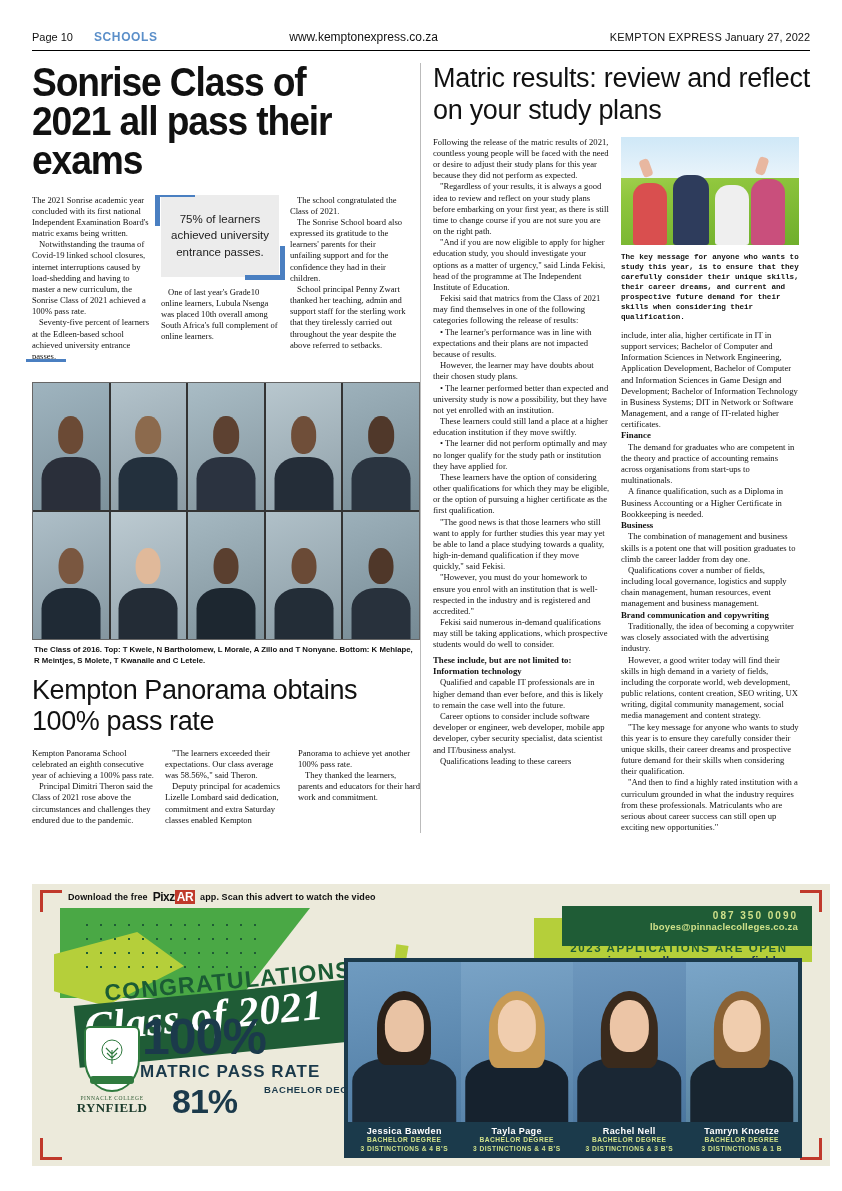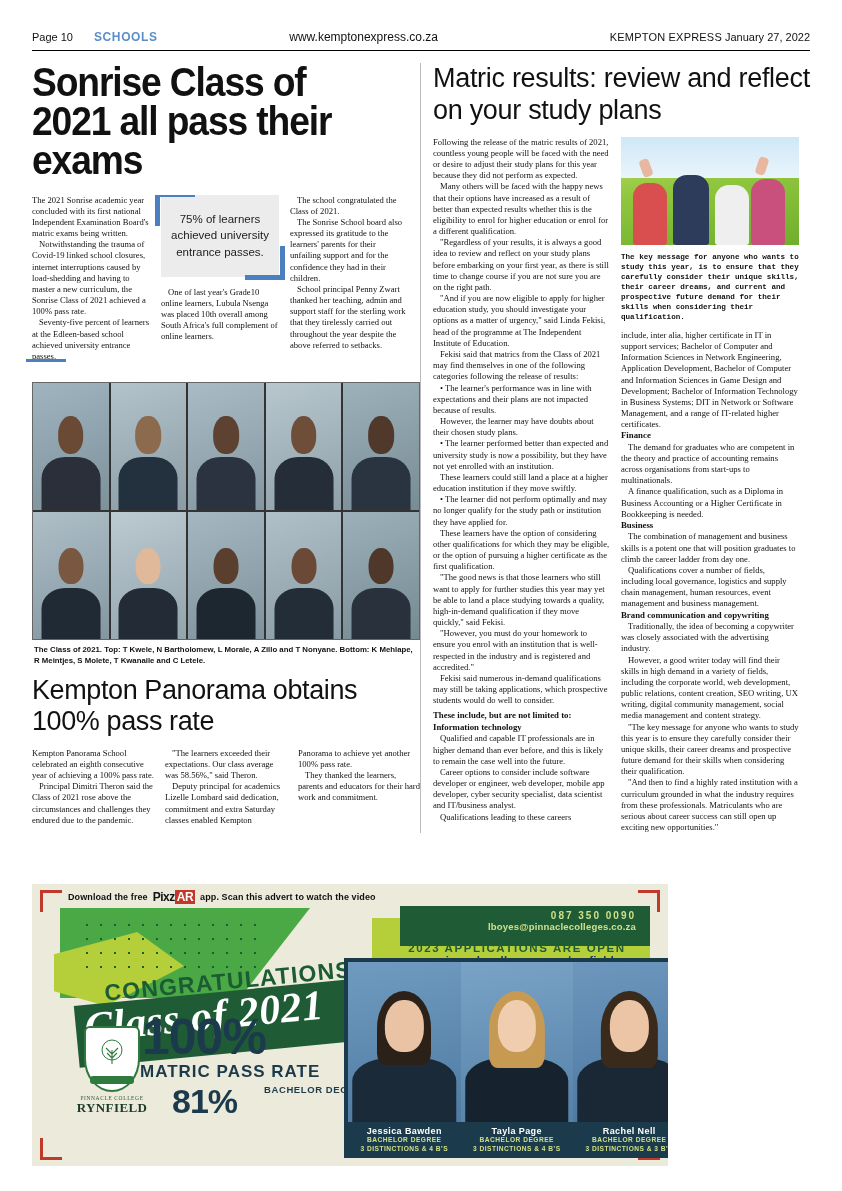--- a/index.html
+++ b/index.html
@@ -125,21 +125,21 @@
   h2.hl-panorama {
     font-family: "Liberation Sans", sans-serif;
     font-weight: normal;
     font-size: 27px; line-height: 1.16; letter-spacing: -0.4px;
     margin: 2px 0 10px 0;
   }
 
   
   .advert {
     position: absolute; left: 32px; top: 884px;
-    width: 636px; height: 282px;
+    width: 798px; height: 282px;
     background: #eceadb;
     overflow: hidden;
   }
   .ad-corner { position:absolute; width:22px; height:22px; }
   .ad-c-tl { left:8px; top:6px; border-left:3px solid #c0392b; border-top:3px solid #c0392b;}
   .ad-c-tr { right:8px; top:6px; border-right:3px solid #c0392b; border-top:3px solid #c0392b;}
   .ad-c-bl { left:8px; bottom:6px; border-left:3px solid #c0392b; border-bottom:3px solid #c0392b;}
   .ad-c-br { right:8px; bottom:6px; border-right:3px solid #c0392b; border-bottom:3px solid #c0392b;}
 
   .ad-topbar {
@@ -296,21 +296,20 @@
         <p class="body">School principal Penny Zwart thanked her teaching, admin and support staff for the sterling work that they tirelessly carried out throughout the year despite the above referred to setbacks.</p>
       </div>
     </div>
 
     <div class="art-right">
       <h1 class="hl-right">Matric results: review and reflect on your study plans</h1>
 
       <div style="display:flex; gap:10px;">
         <div style="width:178px;">
           <p class="body first">Following the release of the matric results of 2021, countless young people will be faced with the need or desire to adjust their study plans for this year because they did not perform as expected.</p>
-          <p class="body">Many others will be faced with the happy news that their options have increased as a result of better than expected results whether this is the eligibility to enrol for higher education or enrol for a different qualification.</p>
           <p class="body">"Regardless of your results, it is always a good idea to review and reflect on your study plans before embarking on your first year, as there is still time to change course if you are not sure you are on the right path.</p>
           <p class="body">"And if you are now eligible to apply for higher education study, you should investigate your options as a matter of urgency," said Linda Fekisi, head of the programme at The Independent Institute of Education.</p>
           <p class="body">Fekisi said that matrics from the Class of 2021 may find themselves in one of the following categories following the release of results:</p>
           <p class="body">• The learner's performance was in line with expectations and their plans are not impacted because of results.</p>
           <p class="body">However, the learner may have doubts about their chosen study plans.</p>
           <p class="body">• The learner performed better than expected and university study is now a possibility, but they have not yet enrolled with an institution.</p>
           <p class="body">These learners could still land a place at a higher education institution if they move swiftly.</p>
           <p class="body">• The learner did not perform optimally and may no longer qualify for the study path or institution they have applied for.</p>
           <p class="body">These learners have the option of considering other qualifications for which they may be eligible, or the option of pursuing a higher certificate as the first qualification.</p>
           <p class="body">"The good news is that those learners who still want to apply for further studies this year may yet be able to land a place studying towards a quality, high-in-demand qualification if they move quickly," said Fekisi.</p>
@@ -401,21 +400,21 @@
         <div class="pc-body" style="bottom:0;width:78%;height:40%;background:#232d37;"></div>
         <div class="pc-head" style="top:28%;width:33%;height:29%;background:#6a4a36;"></div>
       </div>
       <div class="pcell">
         <div class="pc-bg" style="background:linear-gradient(160deg,#9cb0ba,#768a94);"></div>
         <div class="pc-body" style="bottom:0;width:78%;height:40%;background:#28313c;"></div>
         <div class="pc-head" style="top:28%;width:33%;height:29%;background:#4f3729;"></div>
       </div>
     </div>
 
-    <div class="photo-caption">The Class of 2021. Top: T Kwele, N Bartholomew, L Morale, A Zillo and T Nonyane. Bottom: K Mehlape, R Meintjes, S Molete, T Kwanaile and C Letele.</div>
+    <div class="photo-caption">The Class of 2016. Top: T Kwele, N Bartholomew, L Morale, A Zillo and T Nonyane. Bottom: K Mehlape, R Meintjes, S Molete, T Kwanaile and C Letele.</div>
 
     <h2 class="hl-panorama">Kempton Panorama obtains 100% pass rate</h2>
 
     <div class="cols3">
       <p class="body first">Kempton Panorama School celebrated an eighth consecutive year of achieving a 100% pass rate.</p>
       <p class="body">Principal Dimitri Theron said the Class of 2021 rose above the circumstances and challenges they endured due to the pandemic.</p>
       <p class="body">"The learners exceeded their expectations. Our class average was 58.56%," said Theron.</p>
       <p class="body">Deputy principal for academics Lizelle Lombard said dedication, commitment and extra Saturday classes enabled Kempton Panorama to achieve yet another 100% pass rate.</p>
       <p class="body">They thanked the learners, parents and educators for their hard work and commitment.</p>
     </div>

